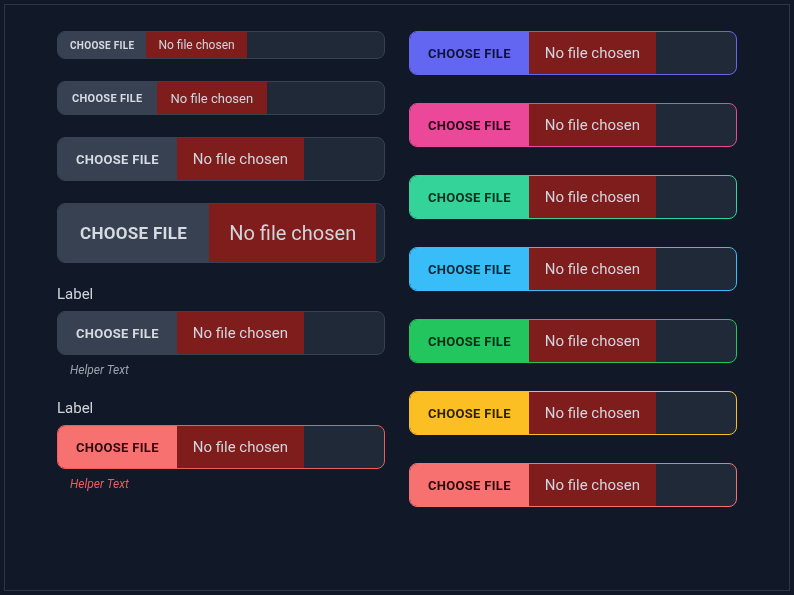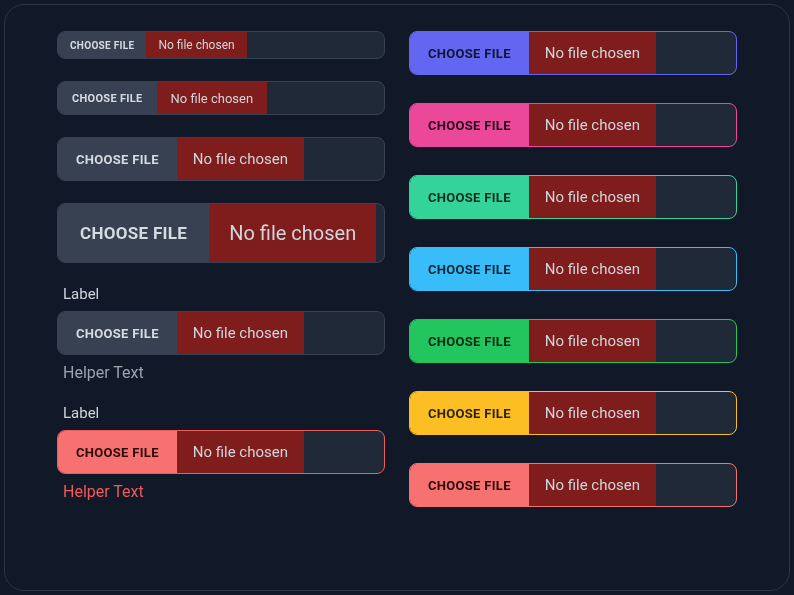--- a/index.html
+++ b/index.html
@@ -9,21 +9,21 @@
     }
     body {
       background: #111827;
       font-family: -apple-system, BlinkMacSystemFont, "Segoe UI", Roboto, sans-serif;
       padding: 4px;
       width: 794px;
       height: 595px;
     }
     .container {
       border: 1px solid #2b3544;
-      border-radius: 20px;
+      border-radius: 0;
       padding: 26px 52px;
       height: 100%;
       display: flex;
       gap: 24px;
     }
     .col {
       flex: 1;
       display: flex;
       flex-direction: column;
       gap: 22px;
@@ -33,26 +33,27 @@
     }
     .field-group {
       display: flex;
       flex-direction: column;
       gap: 8px;
     }
     .label {
       color: #d1d5db;
       font-size: 15px;
       font-weight: 400;
-      margin-left: 6px;
+      margin-left: 0;
     }
     .helper {
       color: #9ca3af;
-      font-size: 16px;
-      margin-left: 6px;
+      font-size: 12px;
+      margin-left: 13px;
+      font-style: italic;
     }
     .helper.danger {
       color: #ef5a5a;
     }
     .file-input {
       display: flex;
       align-items: stretch;
       border: 1px solid #374151;
       border-radius: 8px;
       overflow: hidden;

